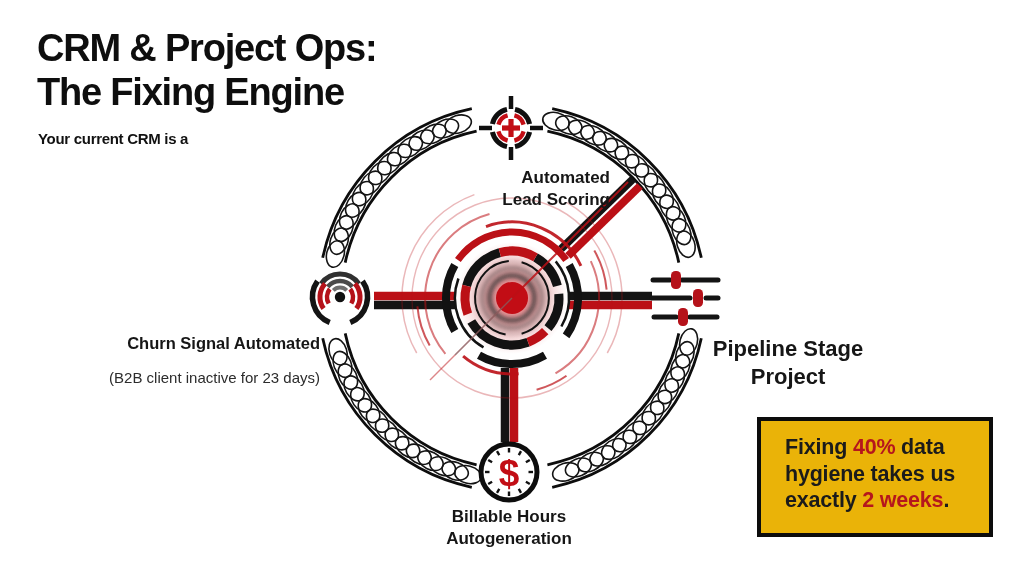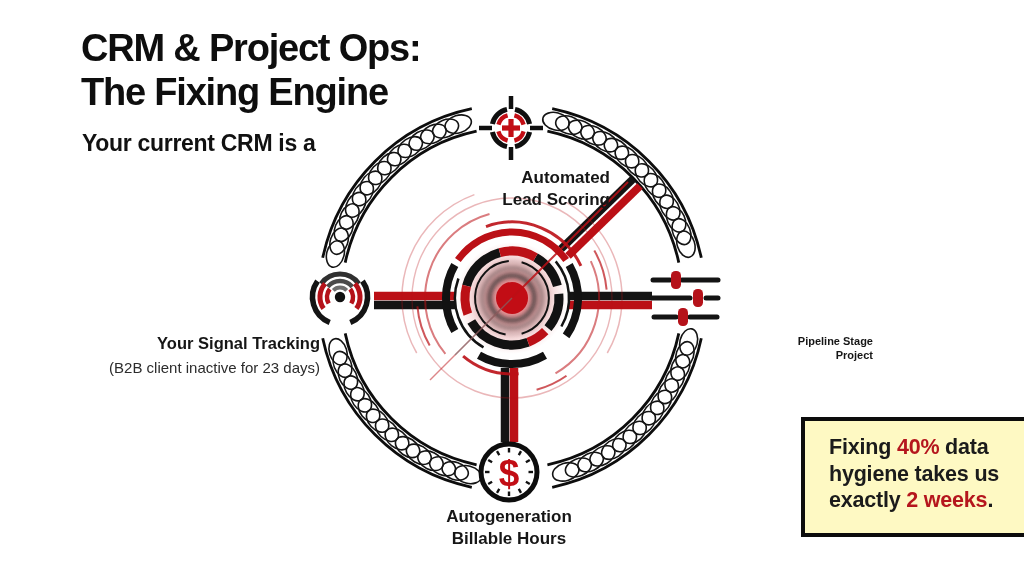--- a/index.html
+++ b/index.html
@@ -2,42 +2,42 @@
 <html><head>
 <meta charset="utf-8">
 <style>
   html,body{margin:0;padding:0;}
   body{
     width:1024px;height:571px;position:relative;overflow:hidden;
     background:#ffffff;
     font-family:"Liberation Sans","DejaVu Sans",sans-serif;
     color:#111;
   }
-  .abs{position:absolute;margin-left:44px;}
+  .abs{position:absolute;}
   .page-title{
     left:37px;top:26px;
     font-size:38px;font-weight:800;line-height:1.17;letter-spacing:-1.2px;
     color:#0e0e0e;white-space:nowrap;
   }
   .page-subtitle{
     left:38px;top:130px;
-    font-size:23px;font-weight:700;line-height:1.2;letter-spacing:-0.3px;
+    font-size:15px;font-weight:700;line-height:1.2;letter-spacing:-0.3px;
     color:#111;white-space:nowrap;
   }
   #diagram-svg{position:absolute;left:0;top:0;}
   .node-label{position:absolute;line-height:1.28;}
   .label-top{left:410px;top:167px;width:200px;text-align:right;font-size:17px;font-weight:700;color:#161616;}
   .label-left{left:20px;top:333px;width:300px;text-align:right;}
   .label-left .l1{font-size:16.5px;font-weight:700;color:#161616;}
-  .label-left .l2{font-size:15px;font-weight:400;color:#2c2c2c;margin-top:4px;}
-  .label-right{left:703px;top:335px;width:170px;text-align:right;font-size:11px;font-weight:700;color:#161616;line-height:1.25;}
+  .label-left .l2{font-size:15px;font-weight:400;color:#2c2c2c;margin-top:14px;}
+  .label-right{left:703px;top:335px;width:170px;text-align:center;font-size:22px;font-weight:700;color:#161616;line-height:1.25;}
   .label-bottom{left:389px;top:506px;width:240px;text-align:center;font-size:17px;font-weight:700;color:#161616;}
   .callout{
     left:757px;top:417px;width:236px;height:120px;box-sizing:border-box;
-    background:#fef9c3;border:4px solid #0c0c0c;
+    background:#eab308;border:4px solid #0c0c0c;
     padding:13px 8px 0 24px;
     font-size:21.5px;font-weight:700;line-height:1.24;color:#1b1b1b;
     letter-spacing:-0.2px;
   }
   .callout .red{color:#b5161d;}
 </style>
 </head>
 <body>
 
 <svg id="diagram-svg" width="1024" height="571" viewBox="0 0 1024 571">
@@ -243,31 +243,31 @@
 <div class="abs page-subtitle">
   <div>Your current CRM is a</div>
 </div>
 
 <div class="node-label label-top">
   <div>Automated</div>
   <div>Lead Scoring</div>
 </div>
 
 <div class="node-label label-left">
-  <div class="l1">Your Signal Tracking</div>
+  <div class="l1">Churn Signal Automated</div>
   <div class="l2">(B2B client inactive for 23 days)</div>
 </div>
 
 <div class="node-label label-right">
   <div>Pipeline Stage</div>
   <div>Project</div>
 </div>
 
 <div class="node-label label-bottom">
+  <div>Billable Hours</div>
   <div>Autogeneration</div>
-  <div>Billable Hours</div>
 </div>
 
 <div class="abs callout">
   <div><span>Fixing </span><span class="red">40%</span><span> data</span></div>
   <div><span>hygiene takes us</span></div>
   <div><span>exactly </span><span class="red">2 weeks</span><span>.</span></div>
 </div>
 
 </body></html>

